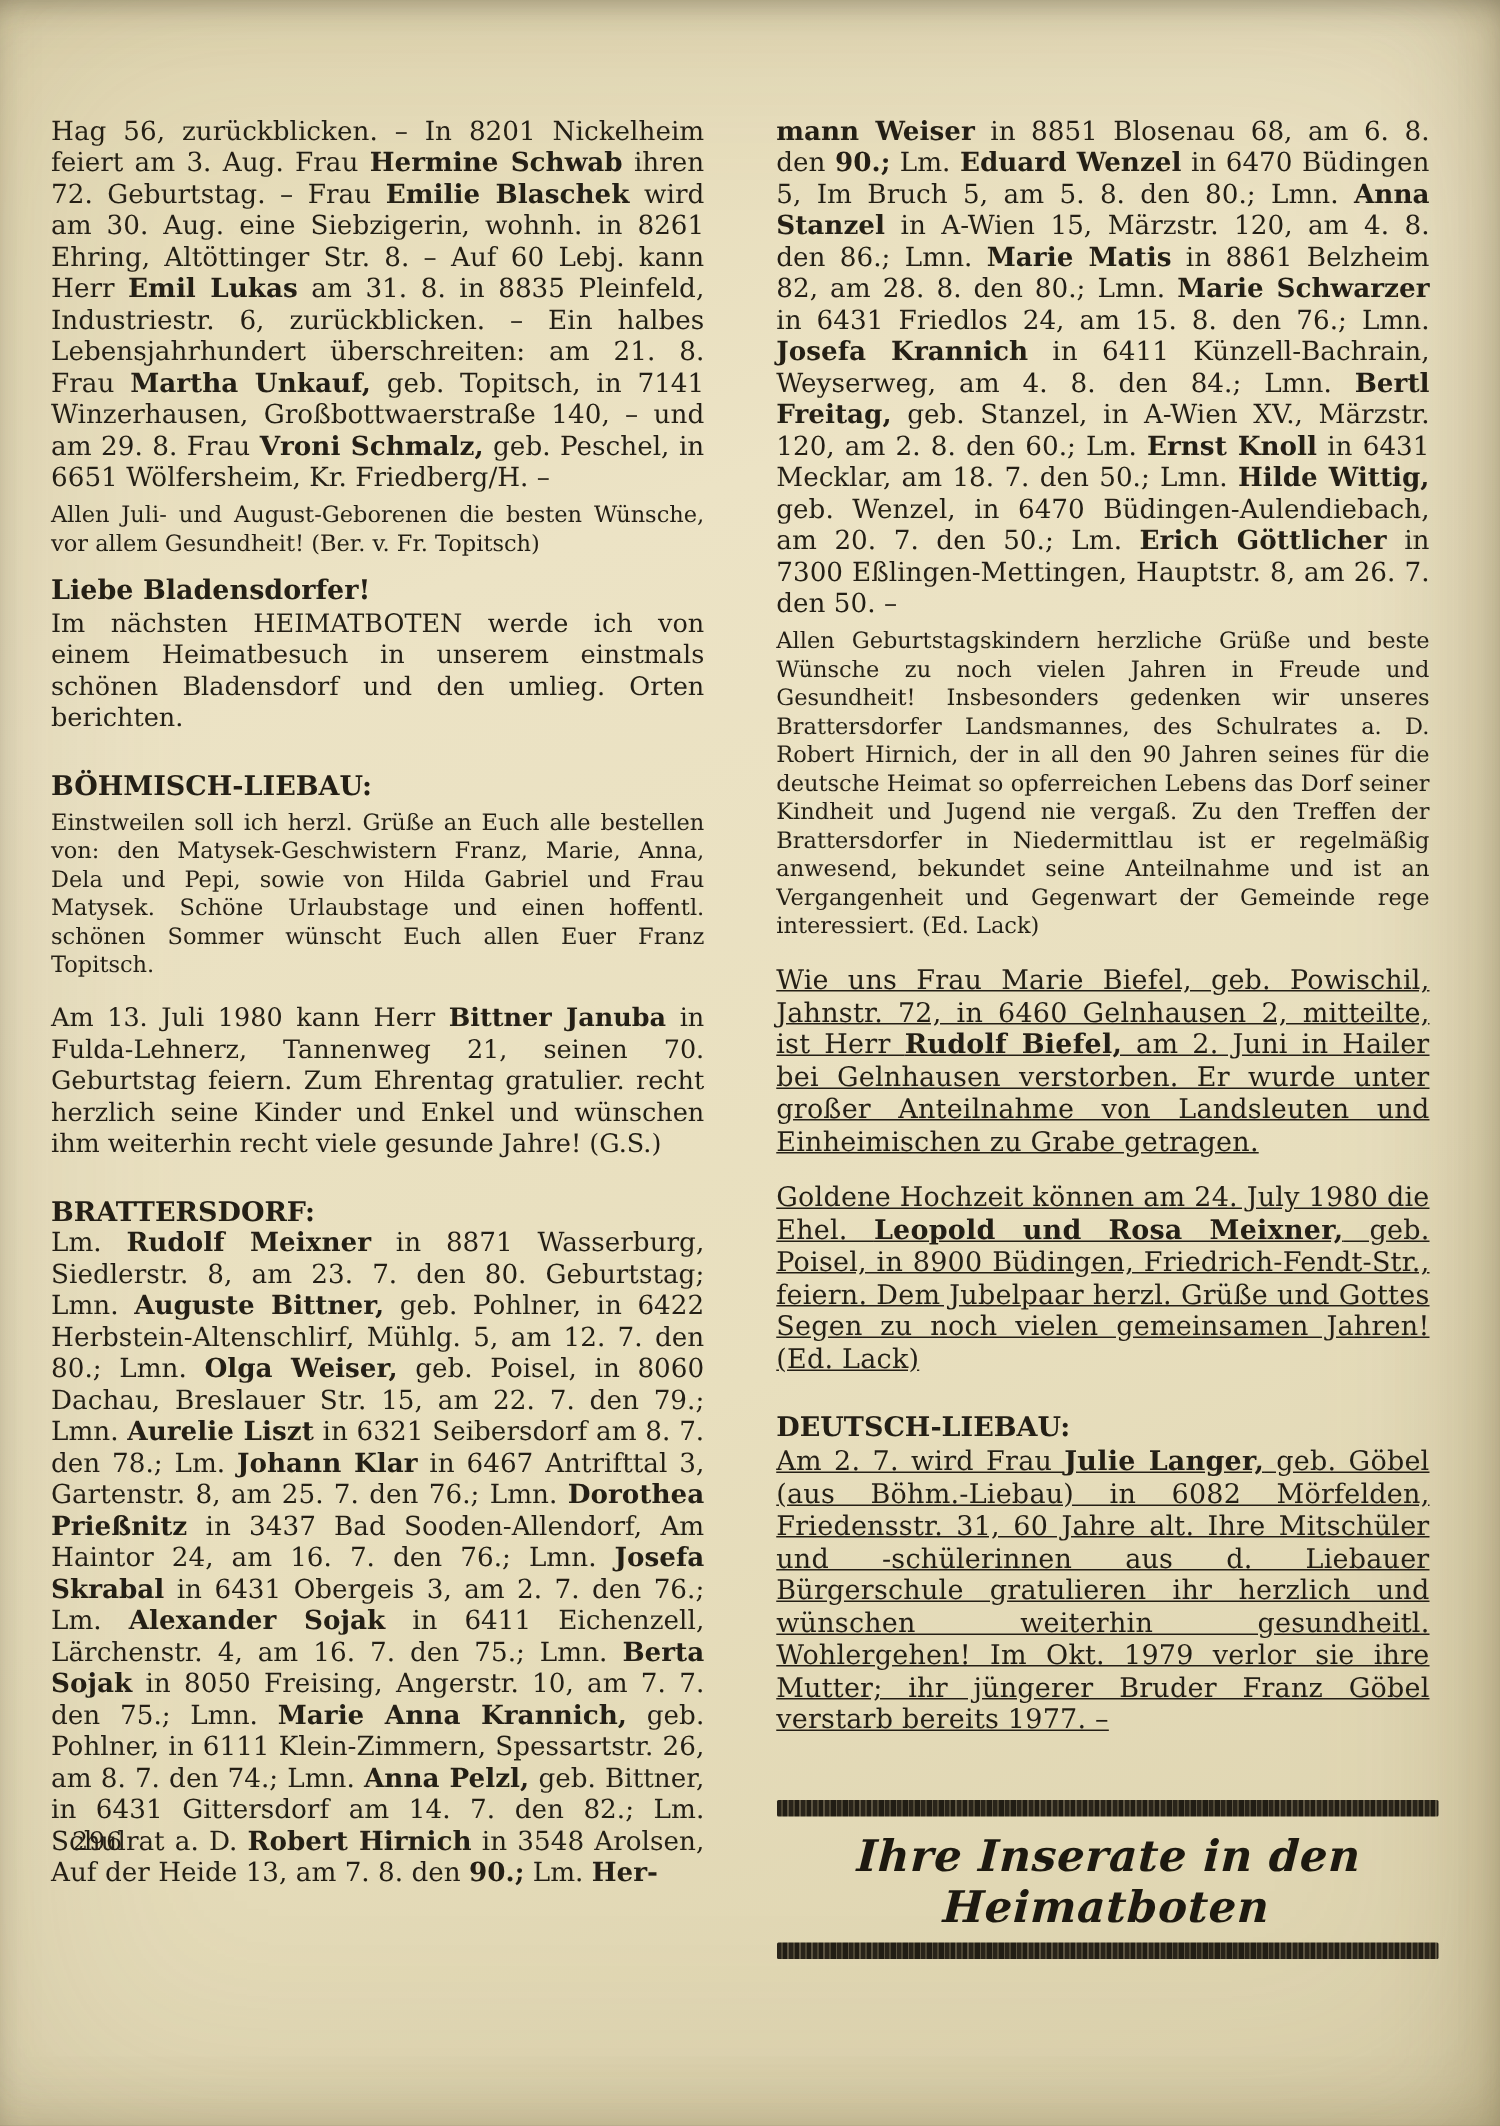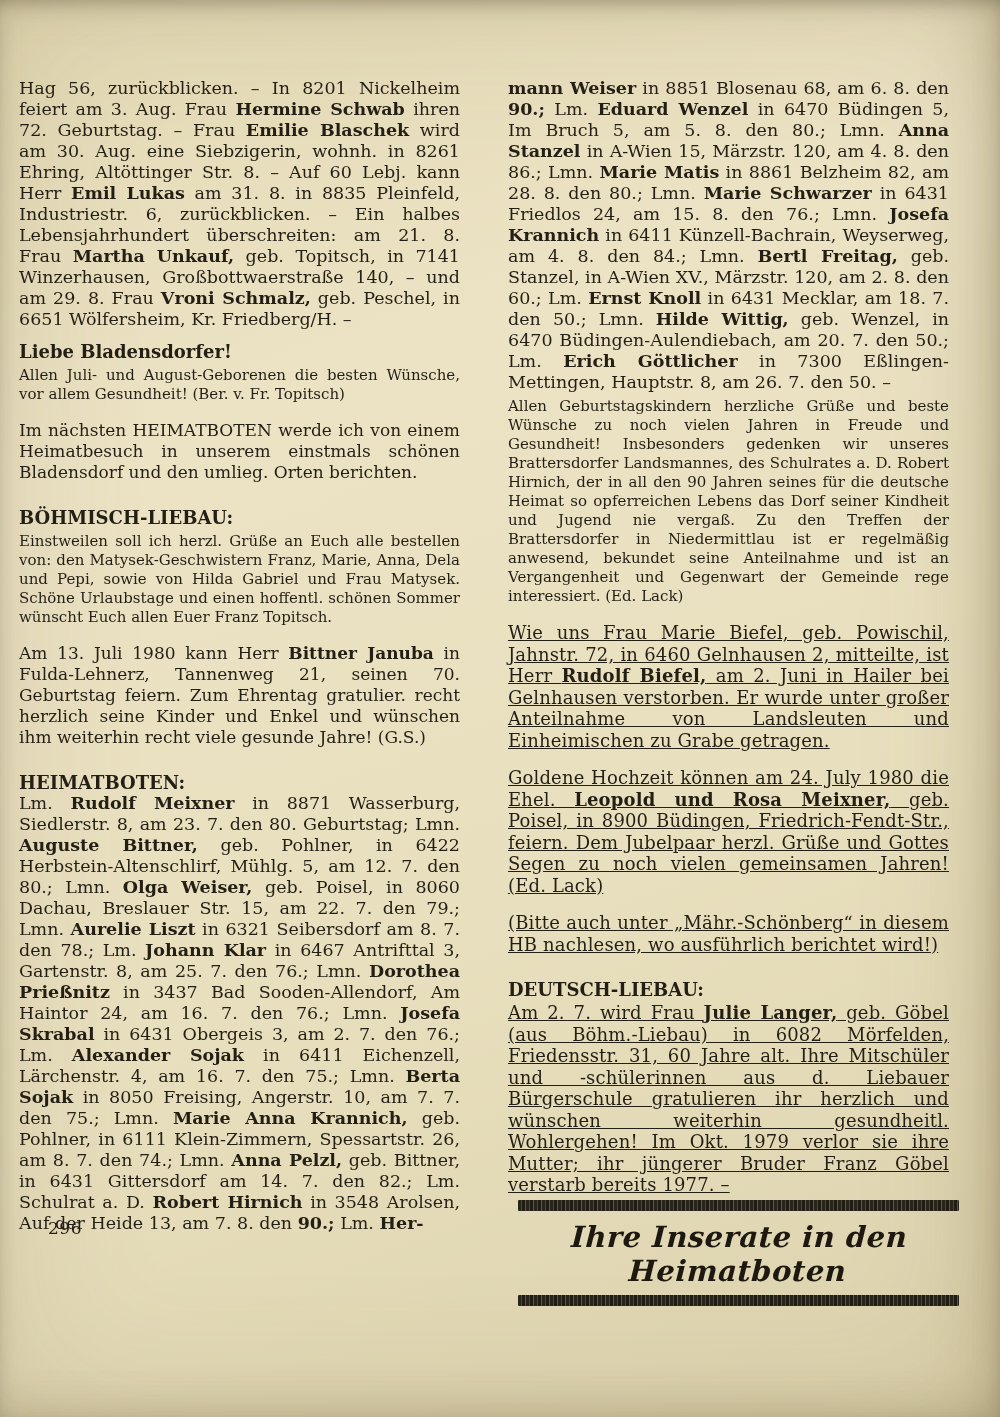--- a/index.html
+++ b/index.html
@@ -17,21 +17,21 @@
       inset 0 10px 22px -10px rgba(40,35,20,.38),
       inset -34px 0 70px -32px rgba(120,105,60,.38),
       inset 0 -18px 50px -24px rgba(110,95,55,.30),
       inset 0 0 150px rgba(110,95,55,.16);
     color:#241f15;
     overflow:hidden;
   }
   .columns {
     display:flex;
     gap:48px;
-    padding:78px 47px 0 19px;
+    padding:78px 47px 0 34px;
   }
   .col { width:441px; }
   .blk { text-align:justify; }
   .body      { font-size:17px; line-height:21px;   margin-top:16px; }
   .body-cont { font-size:17.5px; line-height:21px;   margin-top:0; }
   .body-lg   { font-size:18px;   line-height:21.5px; margin-top:16px; letter-spacing:.15px;text-decoration:underline; }
   .small     { font-size:15px;   line-height:19px;   margin-top:4px; }
   .heading   { font-size:18px;   line-height:21px;   font-weight:bold; margin-top:24px; }
   .subheading{ font-size:18px;   line-height:21px;   font-weight:bold; margin-top:11px; }
   .heading + .body, .subheading + .body,
@@ -70,35 +70,34 @@
     letter-spacing:.5px;
   }
 </style>
 </head>
 <body>
 
 <div class="page">
   <div class="columns">
     <div class="col">
         <p class="blk body-cont"><span>Hag 56, zurückblicken. – In 8201 Nickelheim feiert am 3. Aug. Frau </span><span class="b">Hermine Schwab</span><span> ihren 72. Geburtstag. – Frau </span><span class="b">Emilie Blaschek</span><span> wird am 30. Aug. eine Siebzigerin, wohnh. in 8261 Ehring, Altöttinger Str. 8. – Auf 60 Lebj. kann Herr </span><span class="b">Emil Lukas</span><span> am 31. 8. in 8835 Pleinfeld, Industriestr. 6, zurückblicken. – Ein halbes Lebensjahrhundert überschreiten: am 21. 8. Frau </span><span class="b">Martha Unkauf,</span><span> geb. Topitsch, in 7141 Winzerhausen, Großbottwaerstraße 140, – und am 29. 8. Frau </span><span class="b">Vroni Schmalz,</span><span> geb. Peschel, in 6651 Wölfersheim, Kr. Friedberg/H. –</span></p>
+        <p class="blk small"><span>Allen Juli- und August-Geborenen die besten Wünsche, vor allem Gesundheit! (Ber. v. Fr. Topitsch)</span></p>
         <p class="blk subheading"><span class="b">Liebe Bladensdorfer!</span></p>
-        <p class="blk small"><span>Allen Juli- und August-Geborenen die besten Wünsche, vor allem Gesundheit! (Ber. v. Fr. Topitsch)</span></p>
         <p class="blk body"><span>Im nächsten HEIMATBOTEN werde ich von einem Heimatbesuch in unserem einstmals schönen Bladensdorf und den umlieg. Orten berichten.</span></p>
         <p class="blk heading"><span class="b">BÖHMISCH-LIEBAU:</span></p>
         <p class="blk small"><span>Einstweilen soll ich herzl. Grüße an Euch alle bestellen von: den Matysek-Geschwistern Franz, Marie, Anna, Dela und Pepi, sowie von Hilda Gabriel und Frau Matysek. Schöne Urlaubstage und einen hoffentl. schönen Sommer wünscht Euch allen Euer Franz Topitsch.</span></p>
         <p class="blk body"><span>Am 13. Juli 1980 kann Herr </span><span class="b">Bittner Januba</span><span> in Fulda-Lehnerz, Tannenweg 21, seinen 70. Geburtstag feiern. Zum Ehrentag gratulier. recht herzlich seine Kinder und Enkel und wünschen ihm weiterhin recht viele gesunde Jahre! (G.S.)</span></p>
-        <p class="blk heading"><span class="b">HEIMATBOTEN:</span></p>
+        <p class="blk heading"><span class="b">BRATTERSDORF:</span></p>
         <p class="blk body-cont"><span>Lm. </span><span class="b">Rudolf Meixner</span><span> in 8871 Wasserburg, Siedlerstr. 8, am 23. 7. den 80. Geburtstag; Lmn. </span><span class="b">Auguste Bittner,</span><span> geb. Pohlner, in 6422 Herbstein-Altenschlirf, Mühlg. 5, am 12. 7. den 80.; Lmn. </span><span class="b">Olga Weiser,</span><span> geb. Poisel, in 8060 Dachau, Breslauer Str. 15, am 22. 7. den 79.; Lmn. </span><span class="b">Aurelie Liszt</span><span> in 6321 Seibersdorf am 8. 7. den 78.; Lm. </span><span class="b">Johann Klar</span><span> in 6467 Antrifttal 3, Gartenstr. 8, am 25. 7. den 76.; Lmn. </span><span class="b">Dorothea Prießnitz</span><span> in 3437 Bad Sooden-Allendorf, Am Haintor 24, am 16. 7. den 76.; Lmn. </span><span class="b">Josefa Skrabal</span><span> in 6431 Obergeis 3, am 2. 7. den 76.; Lm. </span><span class="b">Alexander Sojak</span><span> in 6411 Eichenzell, Lärchenstr. 4, am 16. 7. den 75.; Lmn. </span><span class="b">Berta Sojak</span><span> in 8050 Freising, Angerstr. 10, am 7. 7. den 75.; Lmn. </span><span class="b">Marie Anna Krannich,</span><span> geb. Pohlner, in 6111 Klein-Zimmern, Spessartstr. 26, am 8. 7. den 74.; Lmn. </span><span class="b">Anna Pelzl,</span><span> geb. Bittner, in 6431 Gittersdorf am 14. 7. den 82.; Lm. Schulrat a. D. </span><span class="b">Robert Hirnich</span><span> in 3548 Arolsen, Auf der Heide 13, am 7. 8. den </span><span class="b">90.;</span><span> Lm. </span><span class="b">Her-</span></p>
       </div>
     <div class="col">
         <p class="blk body-cont"><span class="b">mann Weiser</span><span> in 8851 Blosenau 68, am 6. 8. den </span><span class="b">90.;</span><span> Lm. </span><span class="b">Eduard Wenzel</span><span> in 6470 Büdingen 5, Im Bruch 5, am 5. 8. den 80.; Lmn. </span><span class="b">Anna Stanzel</span><span> in A-Wien 15, Märzstr. 120, am 4. 8. den 86.; Lmn. </span><span class="b">Marie Matis</span><span> in 8861 Belzheim 82, am 28. 8. den 80.; Lmn. </span><span class="b">Marie Schwarzer</span><span> in 6431 Friedlos 24, am 15. 8. den 76.; Lmn. </span><span class="b">Josefa Krannich</span><span> in 6411 Künzell-Bachrain, Weyserweg, am 4. 8. den 84.; Lmn. </span><span class="b">Bertl Freitag,</span><span> geb. Stanzel, in A-Wien XV., Märzstr. 120, am 2. 8. den 60.; Lm. </span><span class="b">Ernst Knoll</span><span> in 6431 Mecklar, am 18. 7. den 50.; Lmn. </span><span class="b">Hilde Wittig,</span><span> geb. Wenzel, in 6470 Büdingen-Aulendiebach, am 20. 7. den 50.; Lm. </span><span class="b">Erich Göttlicher</span><span> in 7300 Eßlingen-Mettingen, Hauptstr. 8, am 26. 7. den 50. –</span></p>
         <p class="blk small"><span>Allen Geburtstagskindern herzliche Grüße und beste Wünsche zu noch vielen Jahren in Freude und Gesundheit! Insbesonders gedenken wir unseres Brattersdorfer Landsmannes, des Schulrates a. D. Robert Hirnich, der in all den 90 Jahren seines für die deutsche Heimat so opferreichen Lebens das Dorf seiner Kindheit und Jugend nie vergaß. Zu den Treffen der Brattersdorfer in Niedermittlau ist er regelmäßig anwesend, bekundet seine Anteilnahme und ist an Vergangenheit und Gegenwart der Gemeinde rege interessiert. (Ed. Lack)</span></p>
         <p class="blk body-lg"><span>Wie uns Frau Marie Biefel, geb. Powischil, Jahnstr. 72, in 6460 Gelnhausen 2, mitteilte, ist Herr </span><span class="b">Rudolf Biefel,</span><span> am 2. Juni in Hailer bei Gelnhausen verstorben. Er wurde unter großer Anteilnahme von Landsleuten und Einheimischen zu Grabe getragen.</span></p>
         <p class="blk body-lg"><span>Goldene Hochzeit können am 24. July 1980 die Ehel. </span><span class="b">Leopold und Rosa Meixner,</span><span> geb. Poisel, in 8900 Büdingen, Friedrich-Fendt-Str., feiern. Dem Jubelpaar herzl. Grüße und Gottes Segen zu noch vielen gemeinsamen Jahren! (Ed. Lack)</span></p>
-        <p class="blk body-lg"><span>(Bitte auch unter „Mähr.-Schönberg“ in diesem HB nachlesen, wo ausführlich berichtet wird!)</span></p>
         <p class="blk heading"><span class="b">DEUTSCH-LIEBAU:</span></p>
         <p class="blk body-lg"><span>Am 2. 7. wird Frau </span><span class="b">Julie Langer,</span><span> geb. Göbel (aus Böhm.-Liebau) in 6082 Mörfelden, Friedensstr. 31, 60 Jahre alt. Ihre Mitschüler und -schülerinnen aus d. Liebauer Bürgerschule gratulieren ihr herzlich und wünschen weiterhin gesundheitl. Wohlergehen! Im Okt. 1979 verlor sie ihre Mutter; ihr jüngerer Bruder Franz Göbel verstarb bereits 1977. –</span></p>
       </div>
   </div>
 
   <div class="ad">
     <div class="stripe"></div>
     <div class="ad-text">Ihre Inserate in den Heimatboten</div>
     <div class="stripe"></div>
   </div>

